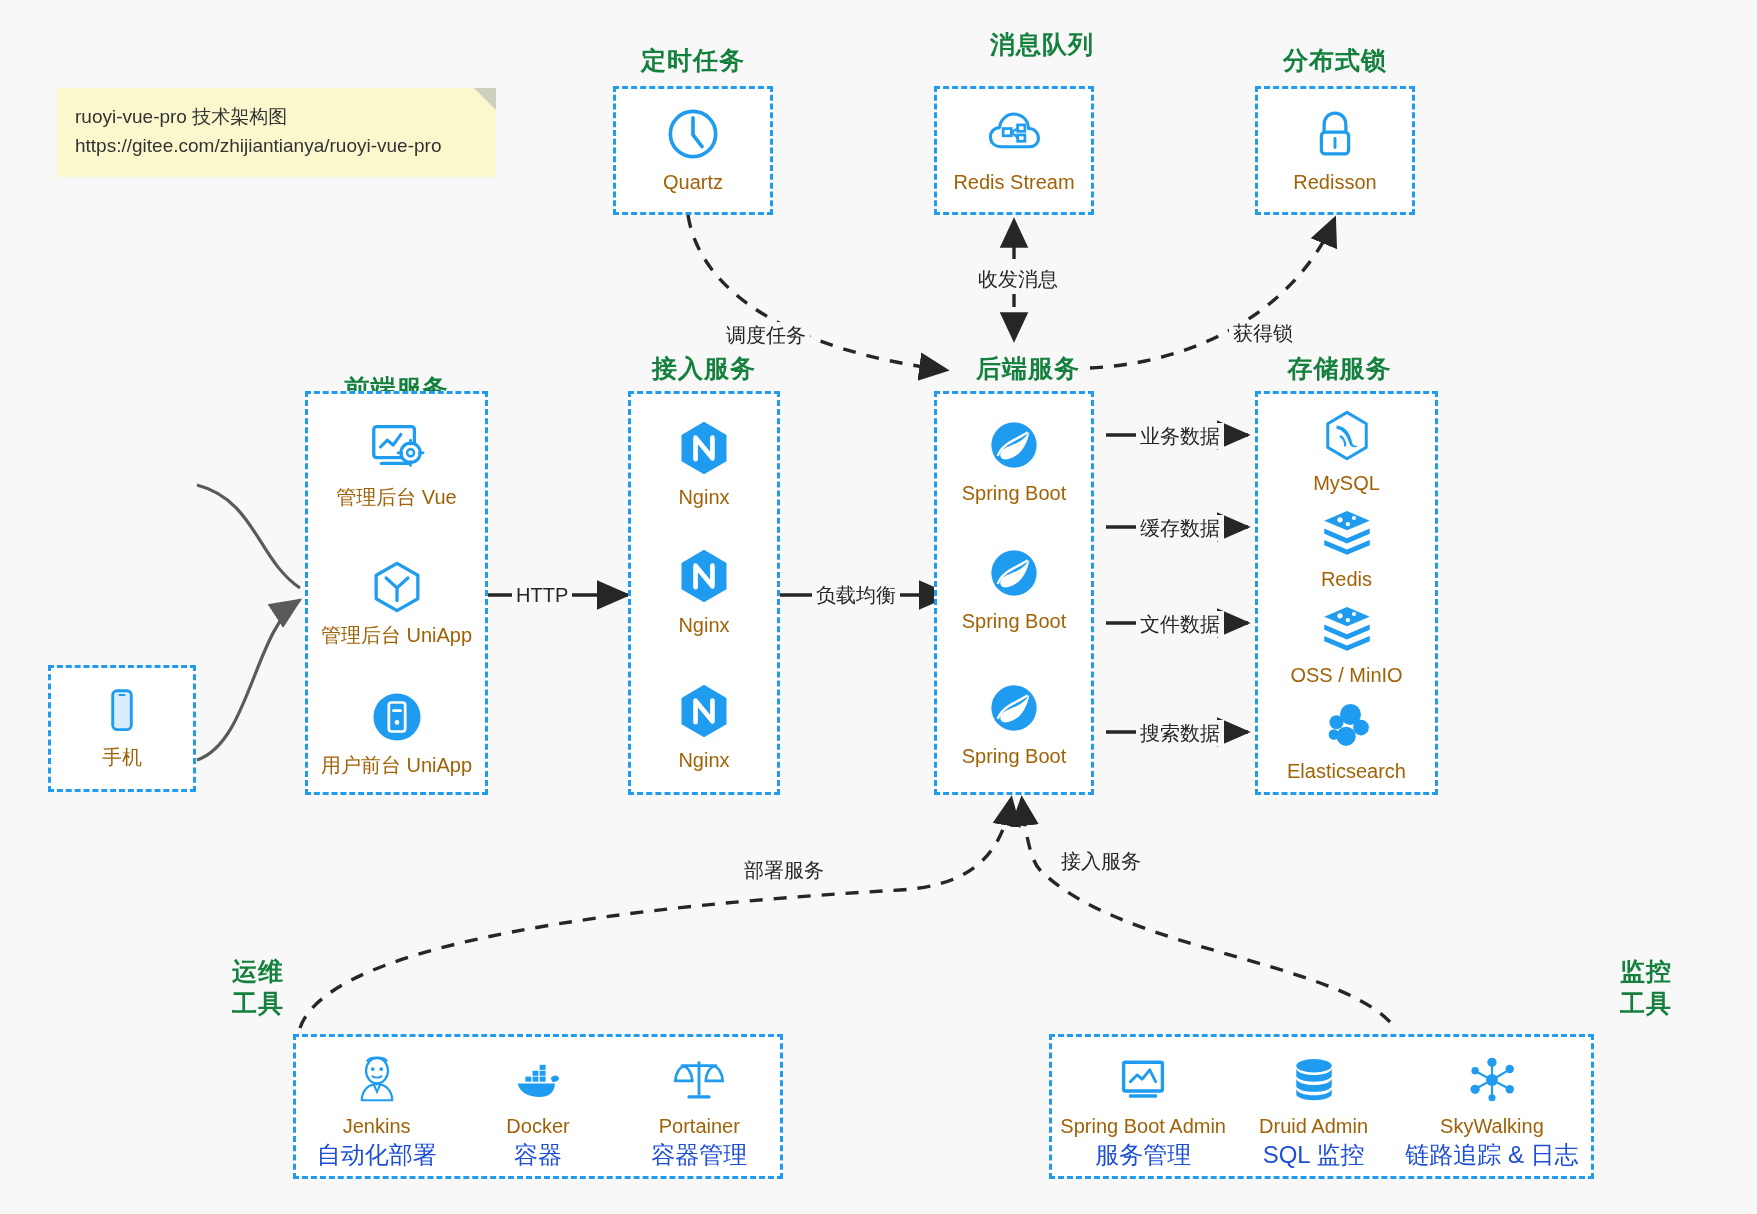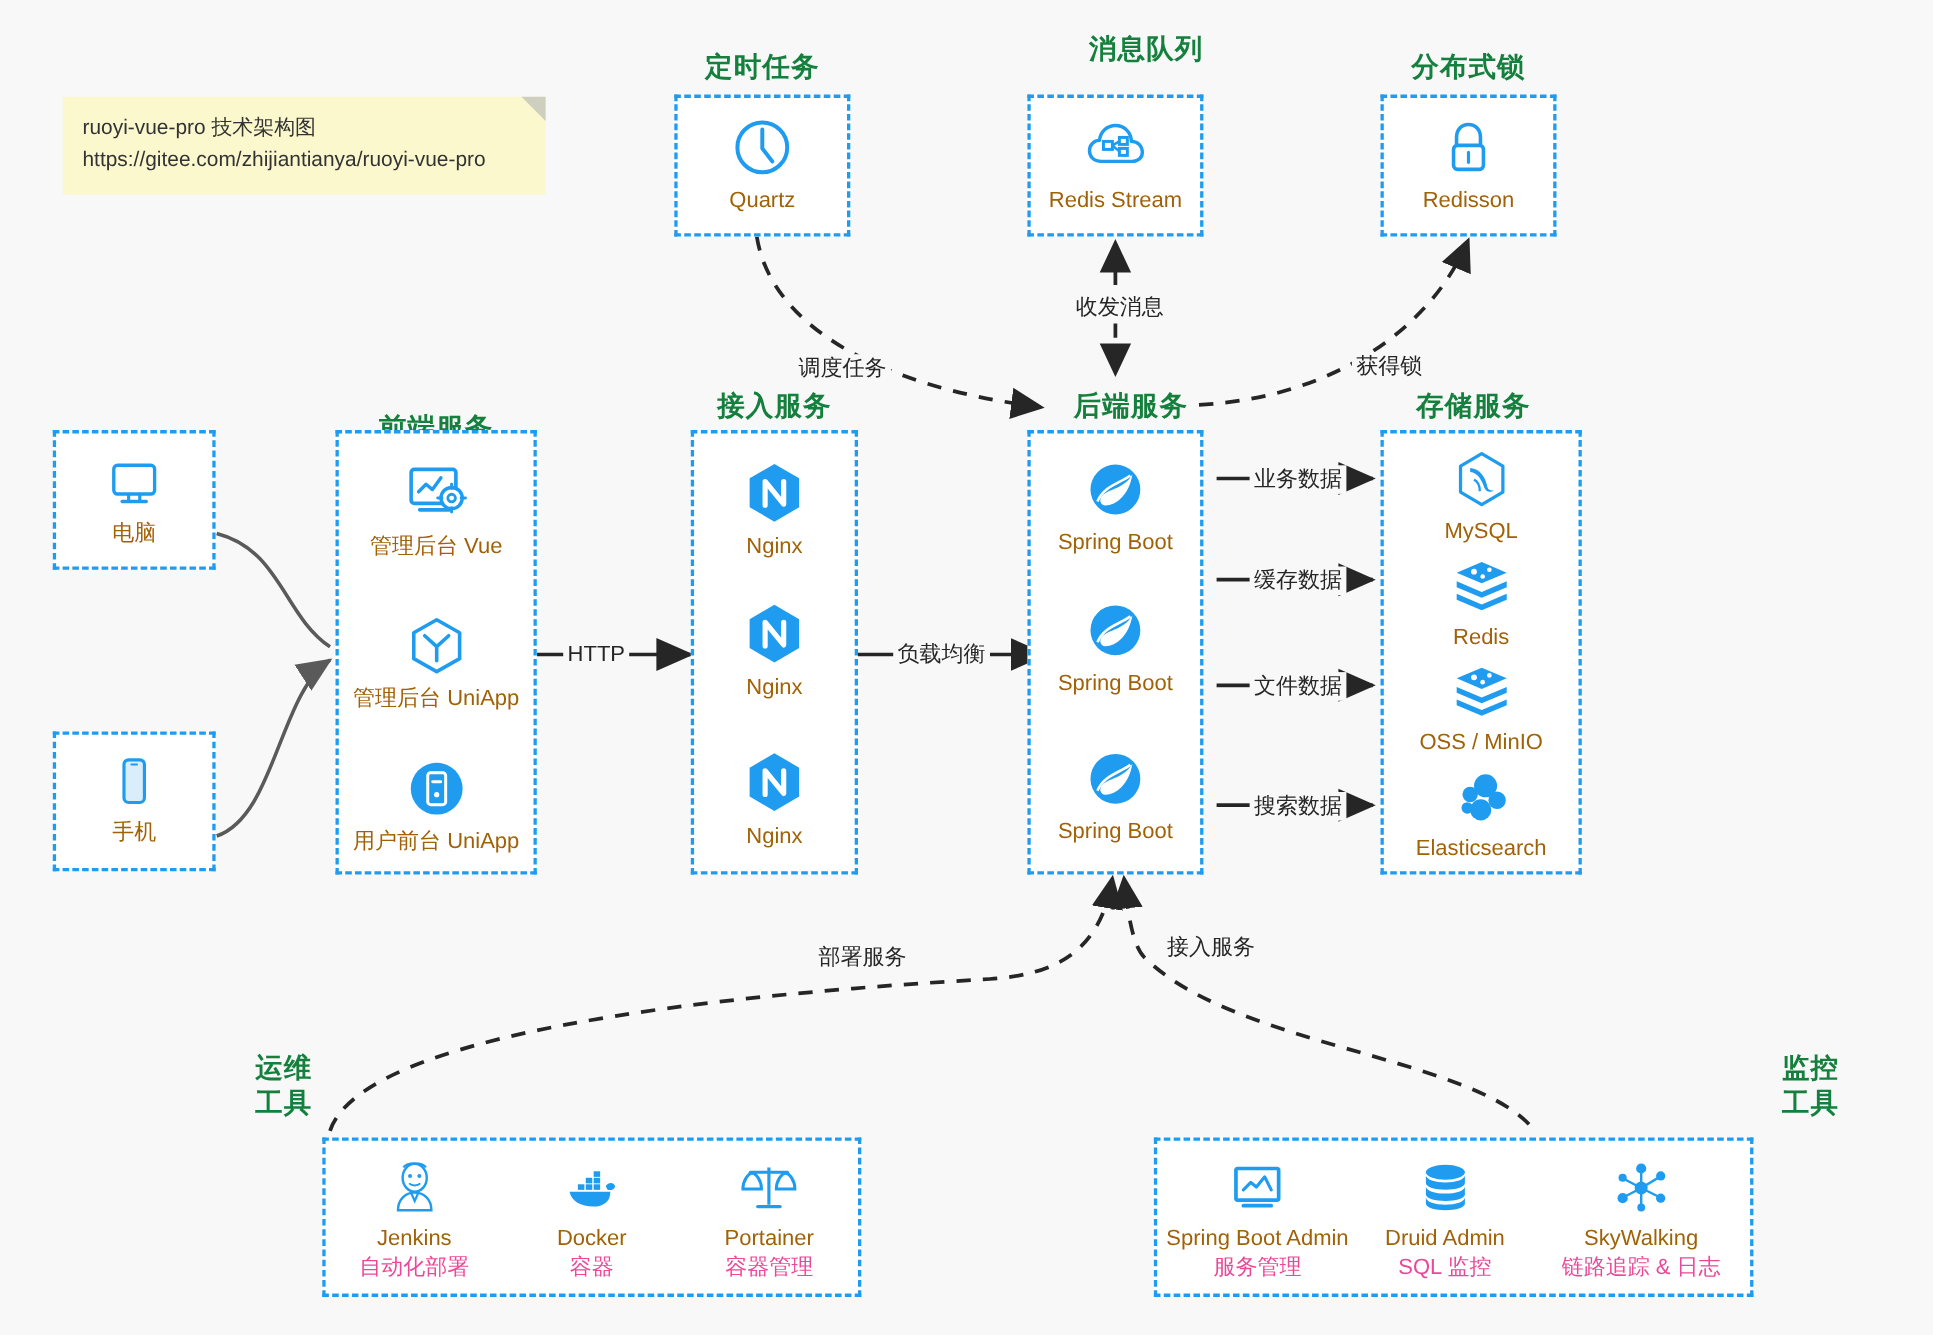--- a/index.html
+++ b/index.html
@@ -68,22 +68,22 @@
   }
   .node .lbl{
     display:block;
     font-size:20px;
     color:#a16207;
     line-height:1.3;
     white-space:nowrap;
   }
   .node .lbl2{
     display:block;
-    font-size:20px;
-    color:#ec4899;
+    font-size:24px;
+    color:#1d4ed8;
     line-height:1.35;
     white-space:nowrap;
   }
   
   .elabel{
     position:absolute;
     background:#f8f8f9;
     font-size:20px;
     color:#262626;
     padding:1px 4px;
@@ -208,32 +208,20 @@
       </span>
       <span class="lbl">Redisson</span>
     </div>
   </div>
 
   <div class="group-title" style="left:305px;top:352px;width:183px;margin-top:20px;">前端服务</div>
   <div class="group-title" style="left:628px;top:352px;width:152px;">接入服务</div>
   <div class="group-title" style="left:950px;top:352px;width:156px;">后端服务</div>
   <div class="group-title" style="left:1248px;top:352px;width:183px;">存储服务</div>
 
-  <div class="dbox" style="left:48px;top:391px;width:148px;height:127px;">
-    <div class="node" style="top:18px;">
-      <span class="ico">
-        <svg width="54" height="54" viewBox="0 0 64 64">
-          <rect x="10" y="13" width="44" height="31" rx="4" fill="none" stroke="#1f9cf0" stroke-width="3.6"></rect>
-          <path d="M26 44 L26 51 M38 44 L38 51" stroke="#1f9cf0" stroke-width="3.4"></path>
-          <line x1="19" y1="52" x2="45" y2="52" stroke="#1f9cf0" stroke-width="3.6" stroke-linecap="round"></line>
-        </svg>
-      </span>
-      <span class="lbl">电脑</span>
-    </div>
-  </div>
 
   <div class="dbox" style="left:48px;top:665px;width:148px;height:127px;">
     <div class="node" style="top:16px;">
       <span class="ico">
         <svg width="54" height="54" viewBox="0 0 64 64">
           <rect x="21" y="8" width="22" height="46" rx="5" fill="#d9edfb" stroke="#1f9cf0" stroke-width="3.4"></rect>
           <line x1="29" y1="13" x2="35" y2="13" stroke="#1f9cf0" stroke-width="2.2" stroke-linecap="round"></line>
         </svg>
       </span>
       <span class="lbl">手机</span>

